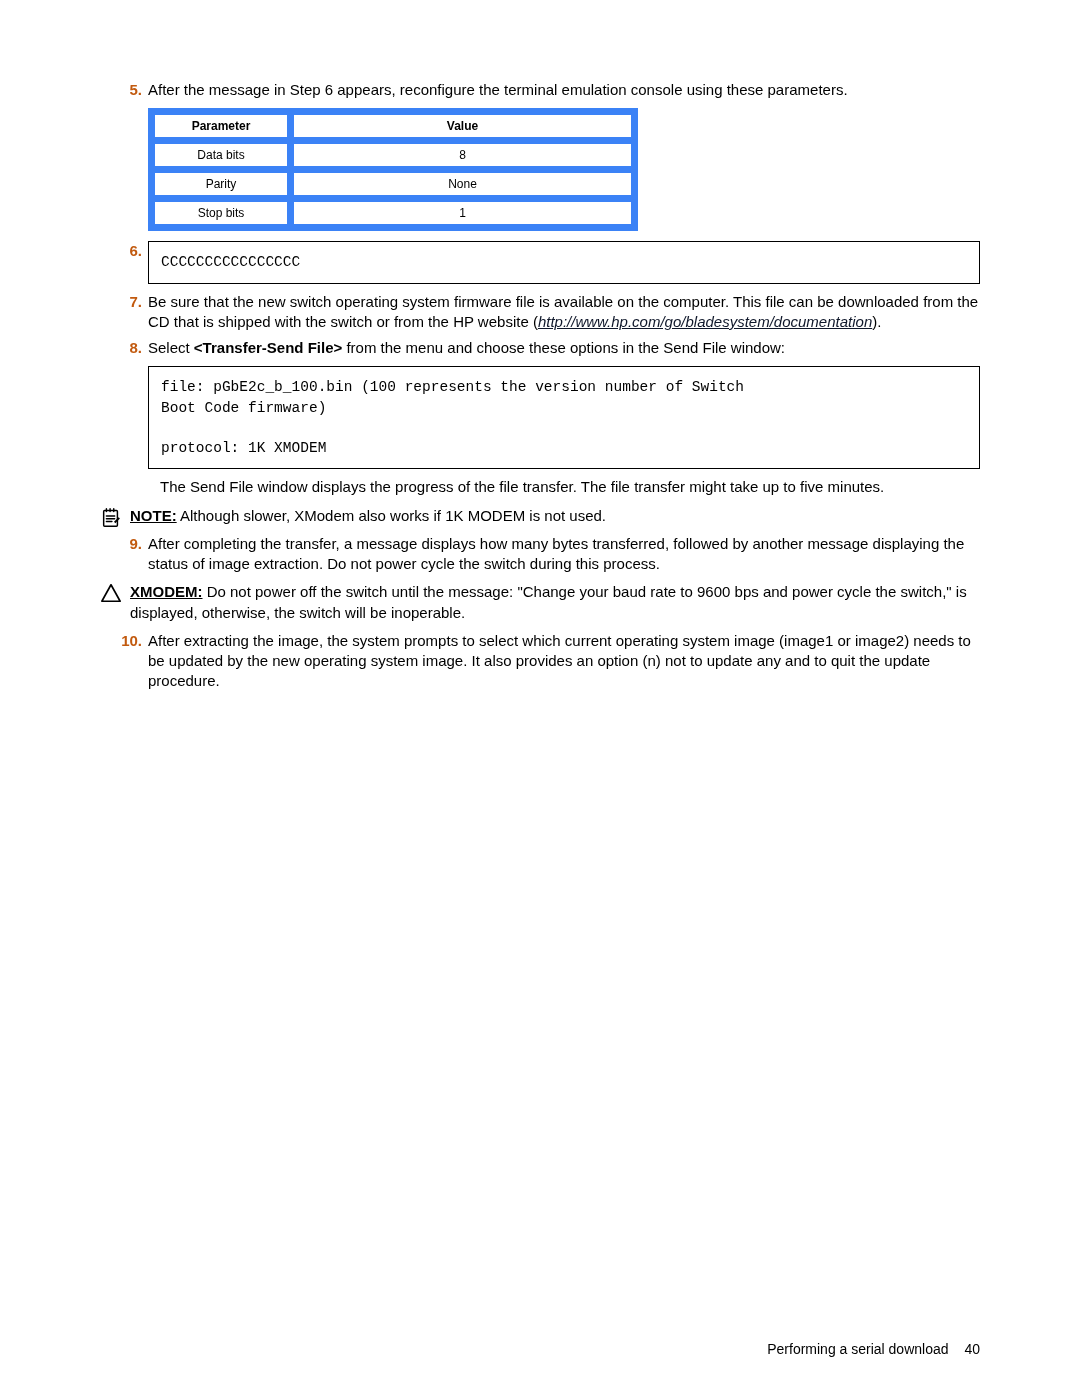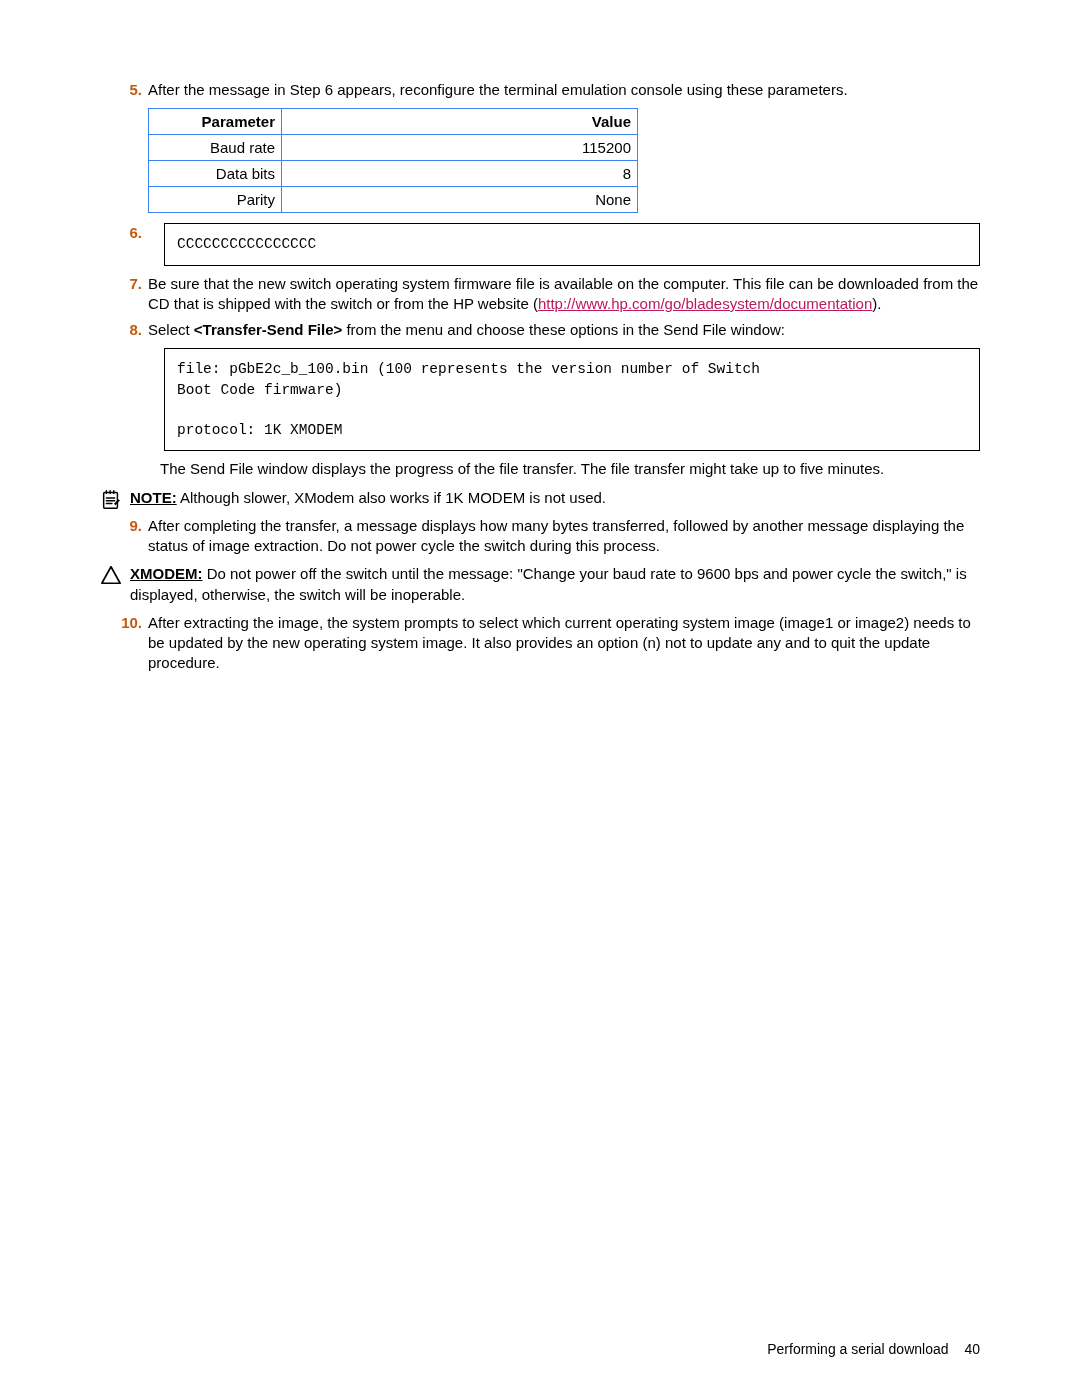--- a/index.html
+++ b/index.html
@@ -35,41 +35,42 @@
     color: #c25a0f;
     text-align: right;
     width: 24px;
   }
   table.params {
     border-collapse: collapse;
     margin: 8px 0 10px 48px;
     width: 490px;
   }
   table.params th, table.params td {
-    border: 1px solid #3b82f6;
+    border: 7px solid #3b82f6;
     padding: 4px 6px;
-    text-align: right;
-    font-size: 15px;
+    text-align: center;
+    font-size: 12px;
     font-weight: normal;
   }
   table.params th {
     font-weight: bold;
   }
   .codebox {
     border: 1px solid #000;
-    margin: 8px 0 8px 64px;
+    margin: 8px 0 8px 48px;
     padding: 10px 12px;
     font-family: "Courier New", monospace;
     font-size: 14.5px;
     white-space: pre-wrap;
     line-height: 1.4;
   }
   a.link {
-    color: #be185d;
+    color: #0f172a;
     text-decoration: underline;
+    font-style: italic;
   }
   .callout {
     position: relative;
     margin: 8px 0 8px 0;
     padding-left: 30px;
     line-height: 1.35;
   }
   .callout .icon {
     position: absolute;
     left: 0;
@@ -110,30 +111,30 @@
 
   <table class="params">
     <thead>
       <tr>
         <th style="width:120px;">Parameter</th>
         <th>Value</th>
       </tr>
     </thead>
     <tbody>
       <tr>
-          <td>Baud rate</td>
-          <td>115200</td>
-        </tr>
-      <tr>
           <td>Data bits</td>
           <td>8</td>
         </tr>
       <tr>
           <td>Parity</td>
           <td>None</td>
+        </tr>
+      <tr>
+          <td>Stop bits</td>
+          <td>1</td>
         </tr>
     </tbody>
   </table>
 
   <ol class="steps">
     <li>
       <span class="num">6.</span>
     </li>
   </ol>
 

